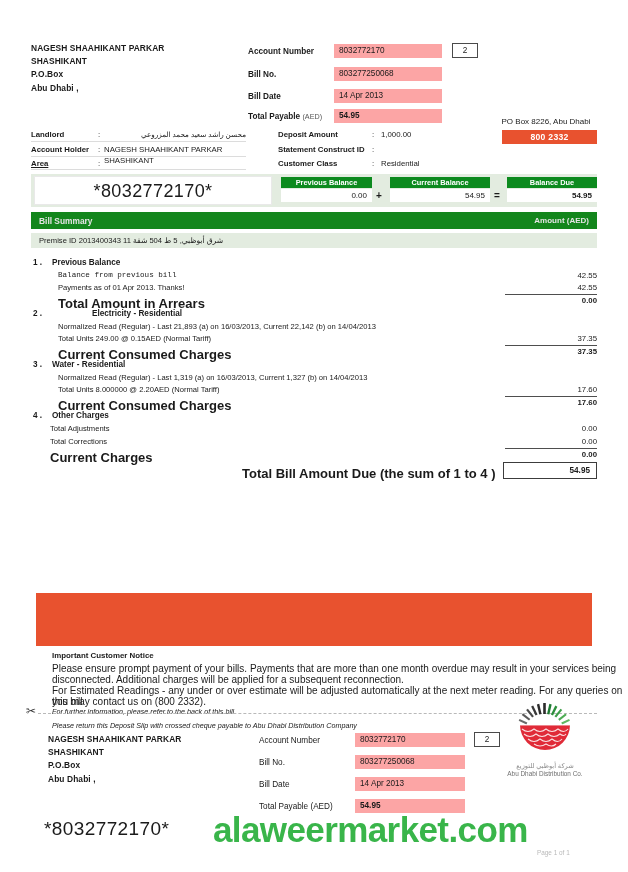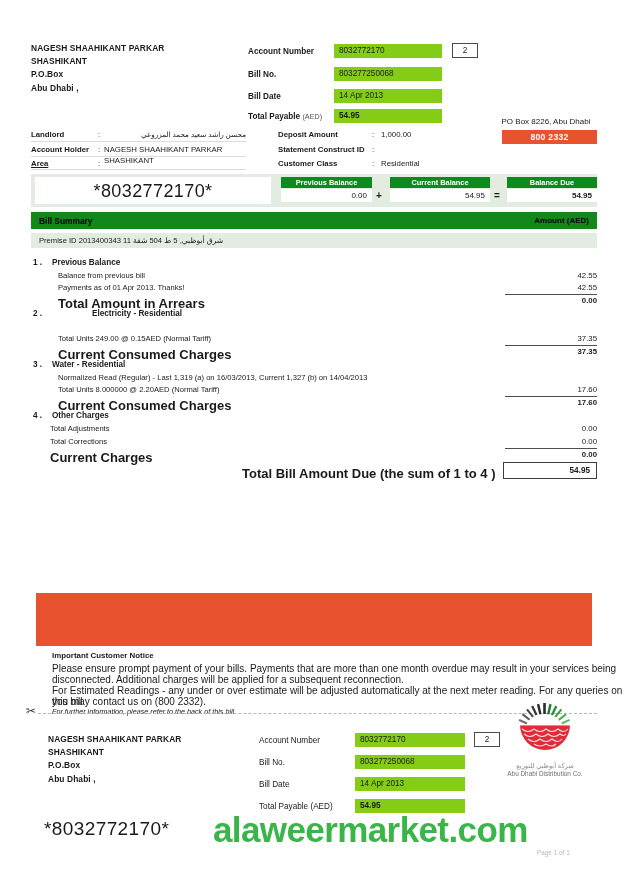--- a/index.html
+++ b/index.html
@@ -20,21 +20,21 @@
 
   
   .cust-block { position: absolute; left: 31px; top: 42px; }
   .cust-name  { font-size: 8.4px; font-weight: bold; line-height: 13.2px; letter-spacing: .1px; }
 
   
   .kv { position: absolute; font-size: 8.2px; }
   .kv-label { font-weight: bold; }
   .kv-sub   { font-weight: normal; font-size: 7.2px; color: #555; }
   .field-val {
-    background: #84cc16;
+    background: #fca5a5;
     height: 14px;
     line-height: 14px;
     font-size: 8.2px;
     padding-left: 5px;
   }
   .field-val.bold { font-weight: bold; }
 
   .acct-box {
     position: absolute;
     width: 26px; height: 15px;
@@ -107,21 +107,21 @@
     font-weight: bold;
     line-height: 13px;
   }
 
   
   .summary-hdr {
     position: absolute;
     left: 31px; top: 212px;
     width: 566px; height: 17px;
     background: #13861c;
-    color: #000000;
+    color: #e5e5e5;
   }
   .summary-hdr .l { position: absolute; left: 8px; top: 3.5px; font-size: 8.4px; font-weight: bold; }
   .summary-hdr .rr { position: absolute; right: 8px; top: 3.5px; font-size: 8px; font-weight: bold; }
 
   .premise-bar {
     position: absolute;
     left: 31px; top: 233px;
     width: 566px; height: 15px;
     background: #e3ece0;
     font-size: 7.6px;
@@ -287,33 +287,34 @@
 
   <div class="summary-hdr">
     <div class="l">Bill Summary</div>
     <div class="rr">Amount (AED)</div>
   </div>
   <div class="premise-bar">Premise ID 2013400343 11 شرق أبوظبي, 5 ط 504 شقة</div>
 
   <div class="sec-num" style="left:33px; top:258px;">1 .</div>
   <div class="sec-ttl" style="left:52px; top:258px;">Previous Balance</div>
 
-  <div class="row-txt" style="left:58px; top:271px;">Balance from previous bill</div>
+  <div class="row-txt" style="left:58px; top:271px;font-family:Liberation Mono, monospace;">Balance from previous bill</div>
   <div class="row-amt" style="top:271px;">42.55</div>
 
   <div class="row-txt" style="left:58px; top:283px;">Payments as of 01 Apr 2013. Thanks!</div>
   <div class="row-amt" style="top:283px;">42.55</div>
   <div class="rule" style="top:294px;"></div>
 
   <div class="row-txt bold" style="left:58px; top:296px;">Total Amount in Arrears</div>
   <div class="row-amt bold" style="top:296px;">0.00</div>
 
   <div class="sec-num" style="left:33px; top:309px;">2 .</div>
   <div class="sec-ttl" style="left:52px; top:309px;padding-left:40px;">Electricity - Residential</div>
 
+  <div class="row-txt" style="left:58px; top:322px;">Normalized Read (Regular) - Last 21,893 (a) on 16/03/2013, Current 22,142 (b) on 14/04/2013</div>
 
   <div class="row-txt" style="left:58px; top:334px;">Total Units 249.00 @ 0.15AED (Normal Tariff)</div>
   <div class="row-amt" style="top:334px;">37.35</div>
   <div class="rule" style="top:345px;"></div>
 
   <div class="row-txt bold" style="left:58px; top:347px;">Current Consumed Charges</div>
   <div class="row-amt bold" style="top:347px;">37.35</div>
 
   <div class="sec-num" style="left:33px; top:360px;">3 .</div>
   <div class="sec-ttl" style="left:52px; top:360px;text-align:right;">Water - Residential</div>
@@ -348,20 +349,21 @@
   <div class="notice-ttl" style="left:52px; top:651px;">Important Customer Notice</div>
   <div class="notice-ln" style="left:52px; top:663px;">Please ensure prompt payment of your bills. Payments that are more than one month overdue may result in your services being</div>
   <div class="notice-ln" style="left:52px; top:685px;">For Estimated Readings - any under or over estimate will be adjusted automatically at the next meter reading. For any queries on this bill</div>
   <div class="notice-ln" style="left:52px; top:674px;">disconnected. Additional charges will be applied for a subsequent reconnection.</div>
   <div class="notice-ln" style="left:52px; top:696px;">you may contact us on (800 2332).</div>
   <div class="notice-ln i" style="left:52px; top:707px;">For  further information,  please refer to the back of this bill.</div>
 
   <div class="cut-line"></div>
   <div class="scissors">✂</div>
 
+  <div class="slip-note" style="left:52px; top:721px;">Please return this Deposit Slip with crossed cheque payable to Abu Dhabi  Distribution Company</div>
 
   <div style="position:absolute; left:48px; top:733px;">
     <div class="cust-name">NAGESH SHAAHIKANT PARKAR</div>
     <div class="cust-name">SHASHIKANT</div>
     <div class="cust-name">P.O.Box</div>
     <div class="cust-name">Abu Dhabi  ,</div>
   </div>
 
   <div class="kv" style="left:259px; top:736px;">Account Number</div>
   <div class="field-val" style="position:absolute; left:355px; top:733px; width:110px;">8032772170</div>

